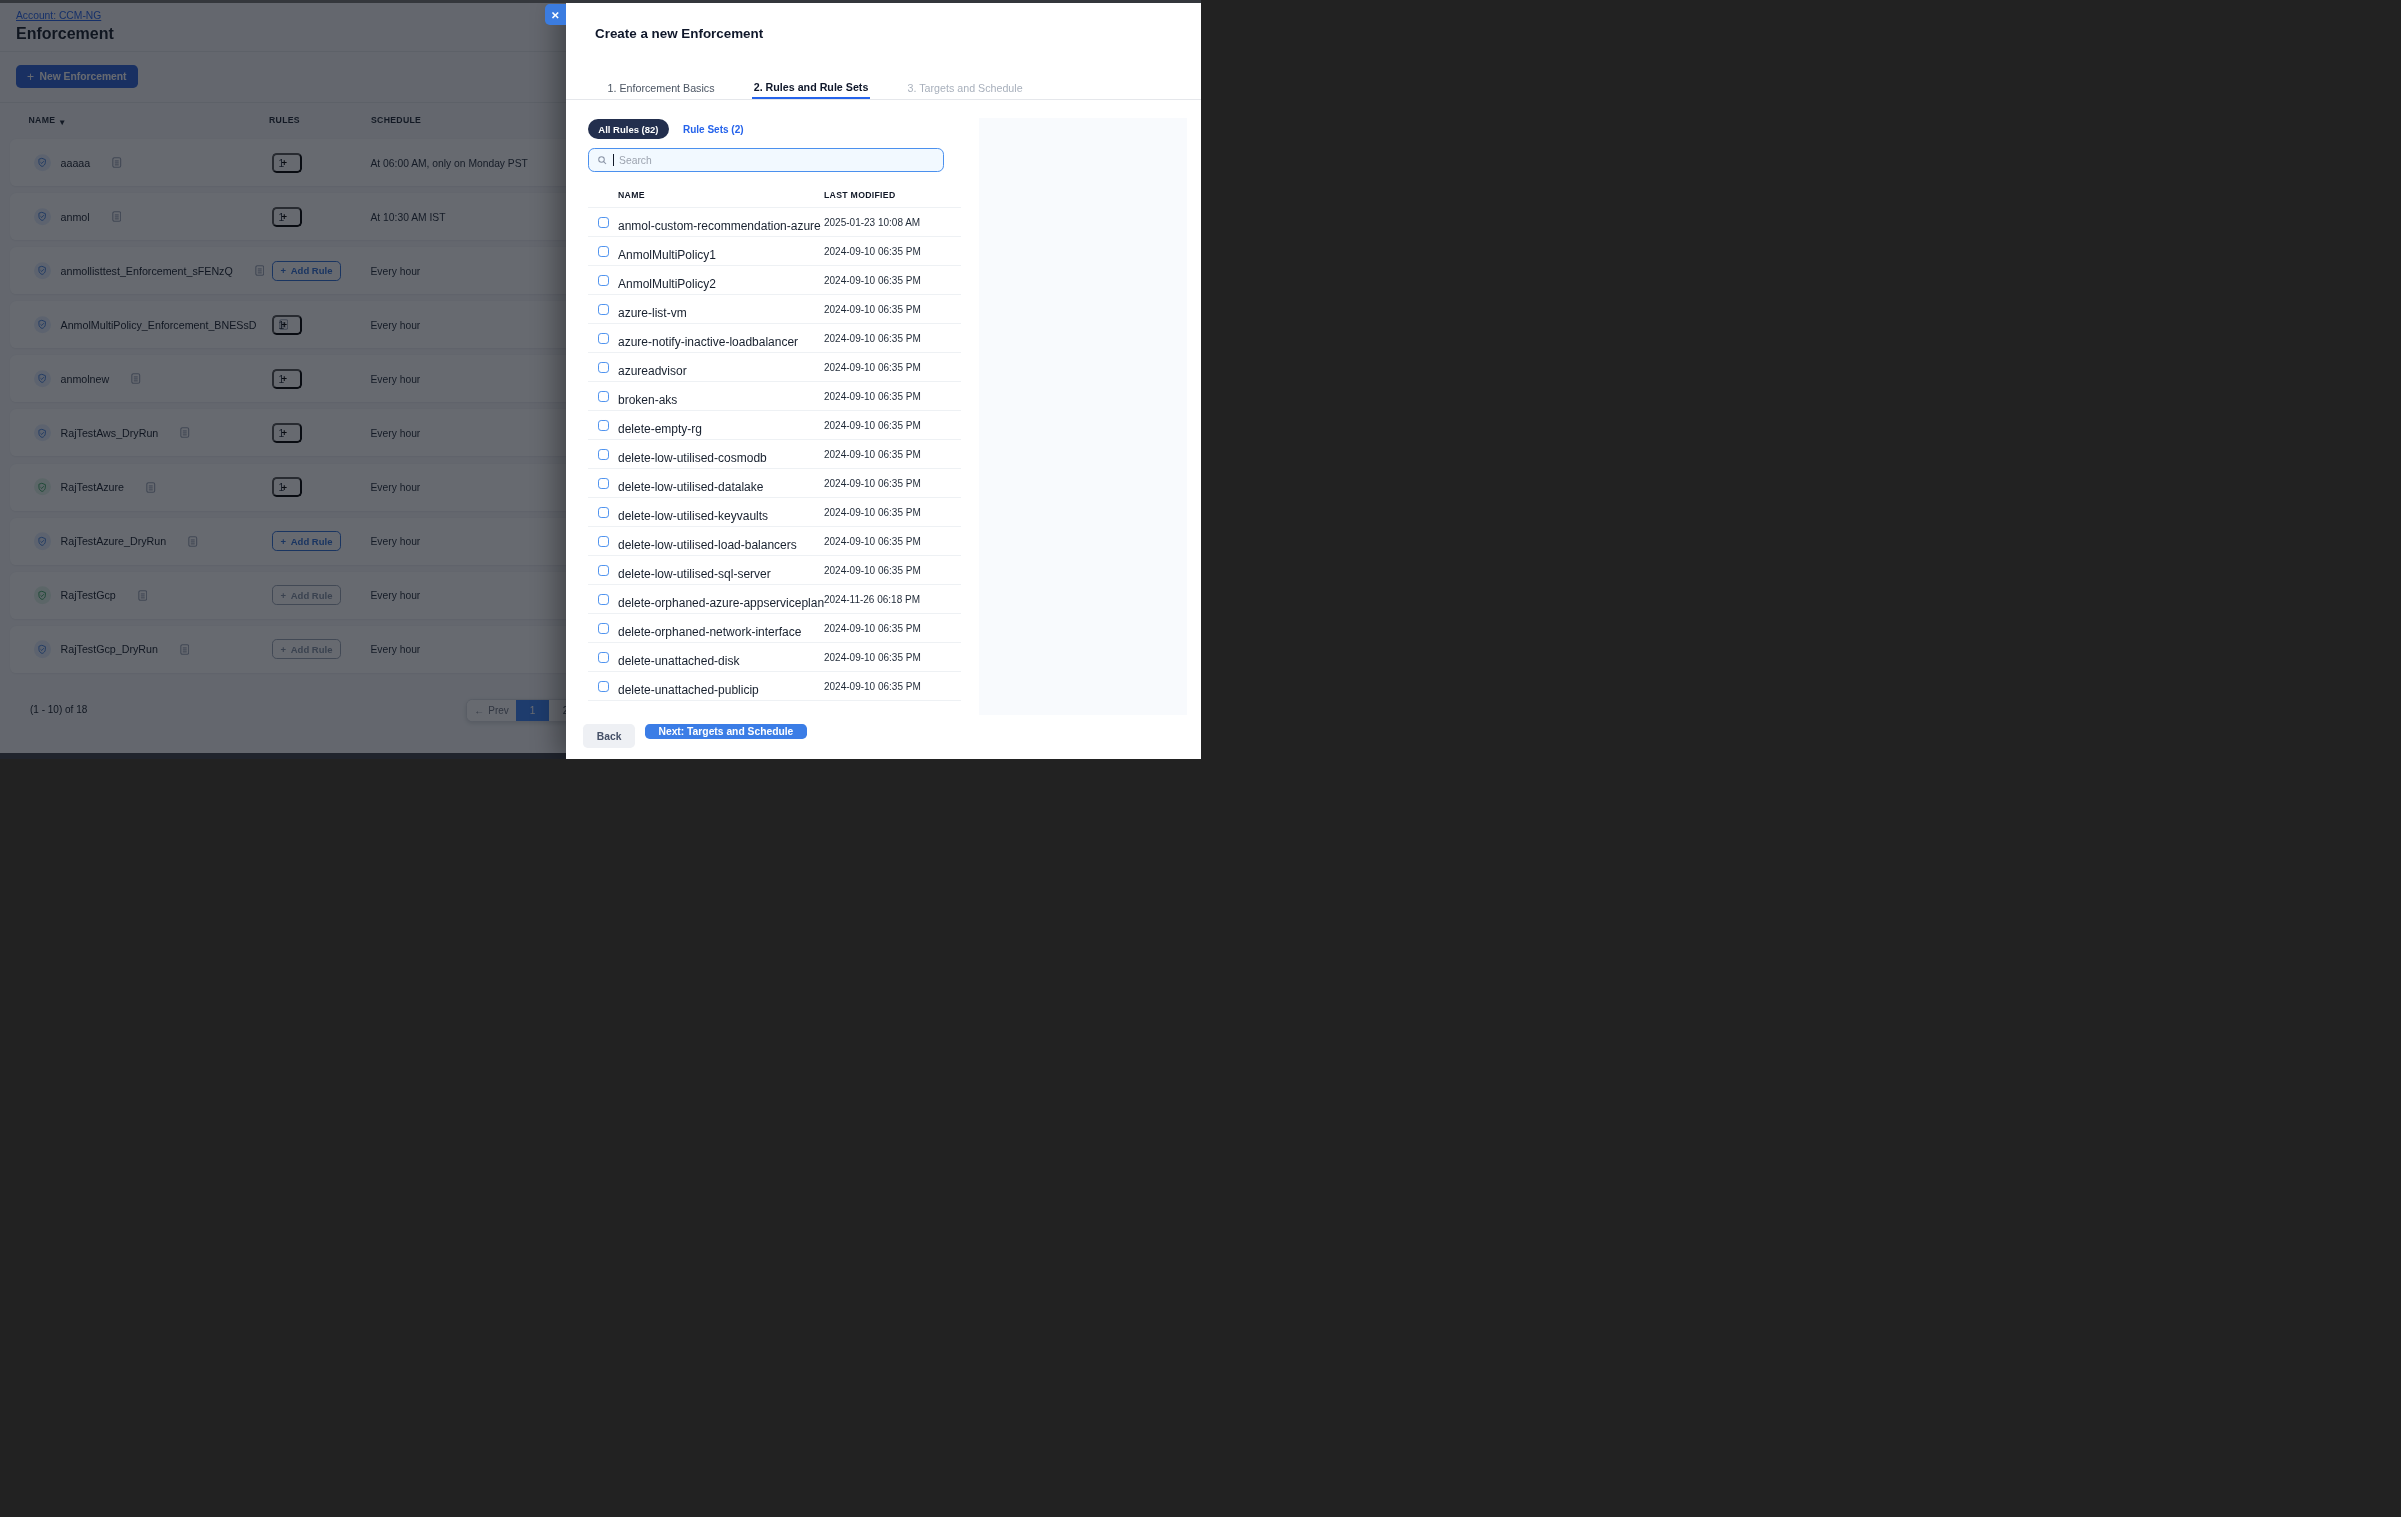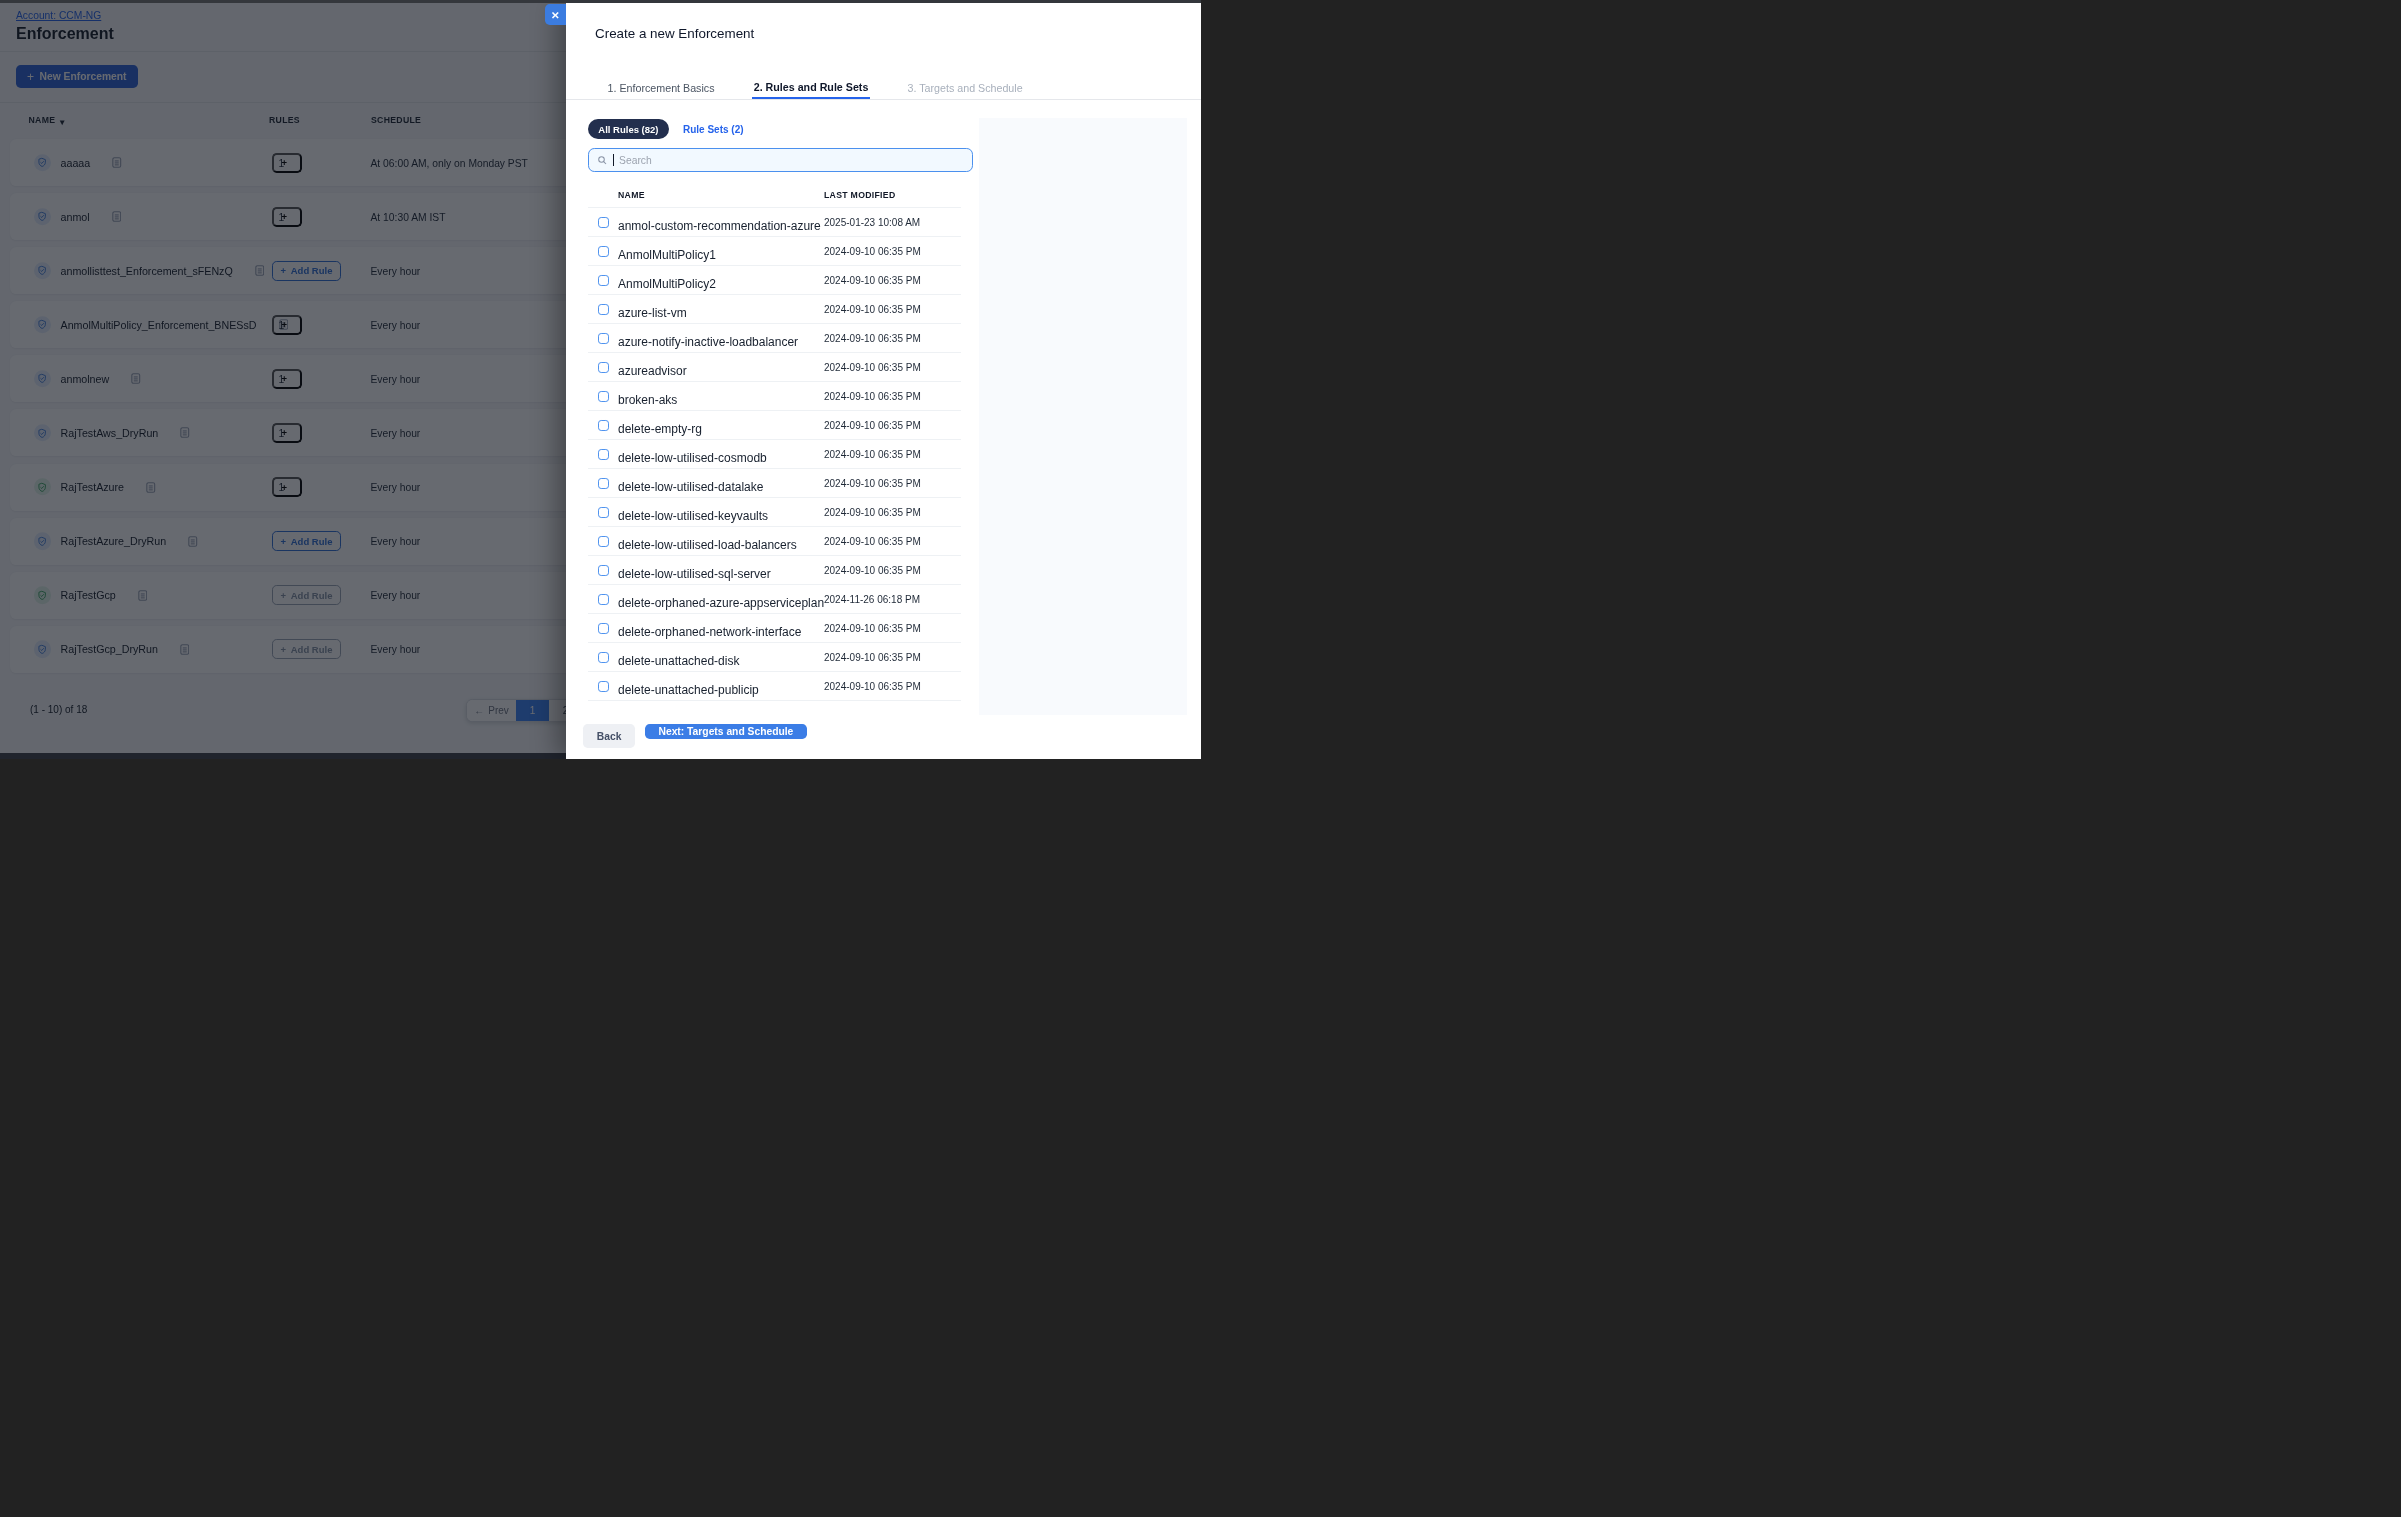--- a/index.html
+++ b/index.html
@@ -70,35 +70,35 @@
   
   .drawer{
     position:absolute; left:566px; top:3.2px; right:0; bottom:0; background:#ffffff;
     box-shadow:-9.5px 0 25px rgba(0,0,0,.35);
   }
   .btn-close{
     position:absolute; left:-21.3px; top:0.8px; width:21.3px; height:21.3px;
     background:#3b7ce0; color:#fff; border:none; border-radius:4.7px 0 0 4.7px;
     font-size:10.3px; font-weight:700; display:flex; align-items:center; justify-content:center; cursor:pointer;
   }
-  .drawer-title{ position:absolute; left:29px; top:23px; font-size:13.4px; font-weight:400; color:#0f172a; }
+  .drawer-title{ position:absolute; left:29px; top:23px; font-size:13.4px; font-weight:700; color:#0f172a; }
   .steps{ position:absolute; left:40px; top:73px; height:23px; display:flex; gap:36px; }
   .step{ font-size:10.7px; padding:0 1.6px; display:flex; align-items:center; cursor:pointer; }
   .step.done{ color:#4b5563; font-weight:500; }
   .step.active{ color:#0f172a; font-weight:700; border-bottom:2.4px solid #2563eb; }
   .step.upcoming{ color:#a8b0bc; }
   .steps-border{ position:absolute; left:0; right:0; top:96px; height:0.8px; background:#e5e7eb; }
   .filters{ position:absolute; left:22px; top:116px; height:20px; display:flex; align-items:center; gap:14.2px; }
   .pill-allrules{
     height:20px; padding:0 10.3px; border-radius:10.3px; background:#232f4e; color:#fff;
     font-size:9.5px; font-weight:700; display:flex; align-items:center; border:none; cursor:pointer;
   }
   .link-rulesets{ font-size:10px; font-weight:700; color:#2563eb; background:none; border:none; cursor:pointer; }
   .search-box{
-    position:absolute; left:22px; top:145px; width:385px; height:24px;
+    position:absolute; left:22px; top:145px; width:356px; height:24px;
     border:1.2px solid #4b90ee; border-radius:6.3px; background:#f2f9ff;
     display:flex; align-items:center; padding:0 8px; gap:5.5px;
   }
   .search-box svg{ width:10.3px; height:10.3px; color:#8a94a6; flex:none; }
   .caret-bar{ width:0.8px; height:12px; background:#111827; }
   .search-input{
     flex:1; border:none; outline:none; background:transparent;
     font-size:10.3px; color:#111827; font-family:"Liberation Sans", sans-serif;
   }
   .search-input::placeholder{ color:#9ca3af; }

